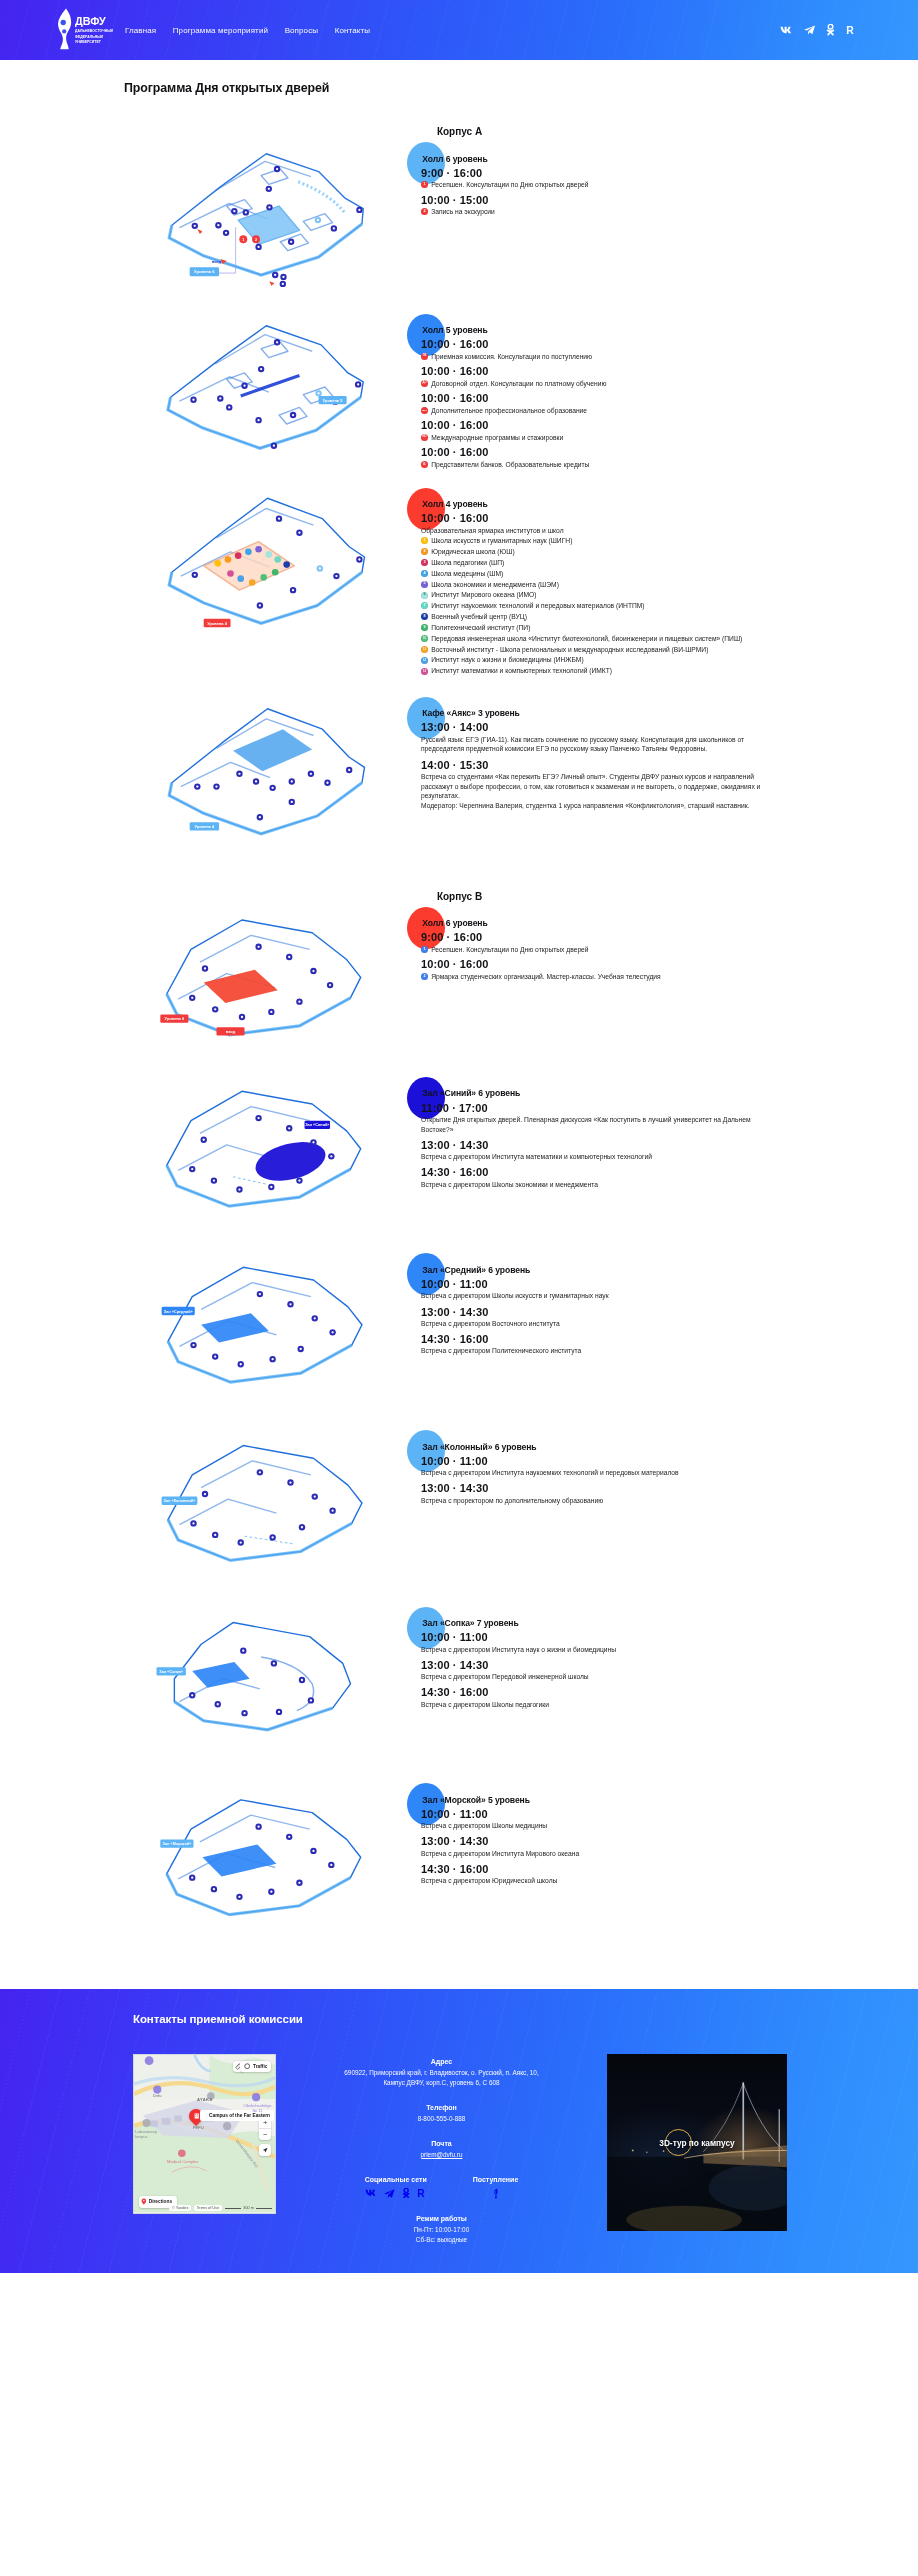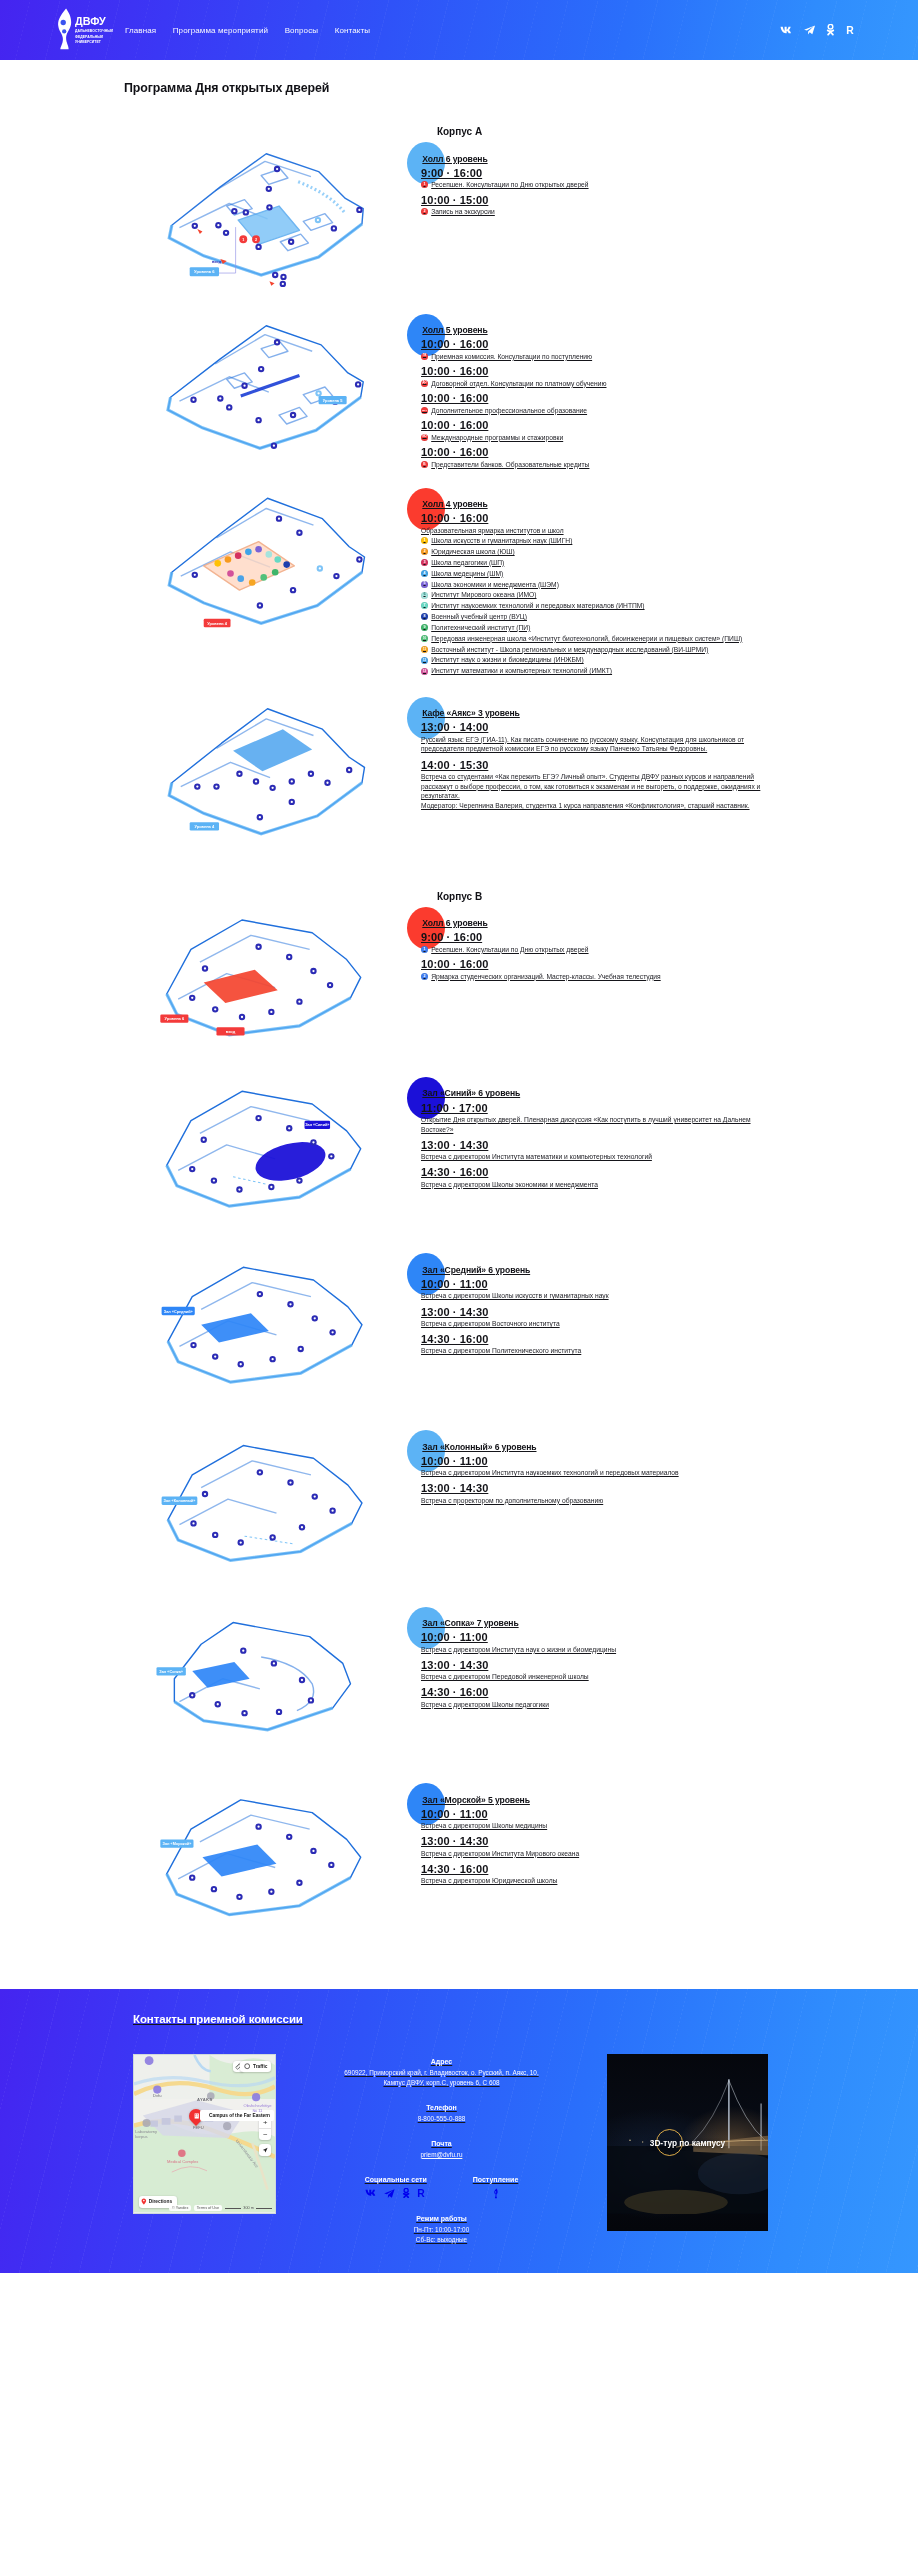--- a/index.html
+++ b/index.html
@@ -83,21 +83,20 @@
     flex: 0 0 421px;
     padding-left: 108px;
   }
   .floor-plan svg { display: block; }
 
   .floor-info {
     position: relative;
     flex: 1;
     padding-top: 11.5px;
     padding-right: 96px;
-    text-decoration: underline;
   }
   .blob {
     position: absolute;
     left: -14px;
     top: 0px;
     width: 38px; height: 42px;
     border-radius: 50%;
     z-index: 0;
   }
   .floor-info-body { position: relative; z-index: 1; }
@@ -160,21 +159,21 @@
     overflow: hidden;
   }
   .site-footer::after {
     content: "";
     position: absolute; inset: 0;
     background: repeating-linear-gradient(104deg,
       rgba(255,255,255,0.05) 0px, rgba(255,255,255,0.05) 0.6px,
       rgba(255,255,255,0) 0.6px, rgba(255,255,255,0) 29px);
     pointer-events: none;
   }
-  .footer-inner { position: relative; z-index: 2; width: 919px; text-decoration: underline; }
+  .footer-inner { position: relative; z-index: 2; width: 919px; }
   .footer-title {
     color: #fff;
     font-size: 11.5px;
     font-weight: 700;
     padding-left: 133px;
     margin-bottom: 29px;
     letter-spacing: -0.1px;
   }
   .footer-cols {
     display: flex;
@@ -249,21 +248,21 @@
   .c-group { margin-bottom: 16.6px; }
   .c-group:last-child { margin-bottom: 0; }
   .c-row { display: flex; justify-content: center; gap: 46px; margin-bottom: 16.6px; }
   .c-sub { text-align: center; }
   .c-icons { display: flex; gap: 7px; justify-content: center; margin-top: 4.5px; color: #fff; }
   .c-icons .soc { display: flex; align-items: center; justify-content: center; }
 
   
   .video-frame {
     position: relative;
-    width: 161px; height: 177px;
+    width: 180px; height: 177px;
     background:
       radial-gradient(77px 57px at 78% 52%, rgba(255,190,110,.30), rgba(0,0,0,0) 70%),
       radial-gradient(115px 77px at 30% 62%, rgba(40,70,120,.35), rgba(0,0,0,0) 72%),
       linear-gradient(180deg, #05070d 0%, #070b14 40%, #04060b 100%);
     overflow: hidden;
     cursor: pointer;
   }
   .video-bridge { position: absolute; inset: 0; }
   .video-caption {
     position: absolute; left: 0; right: 0; top: 50%;

